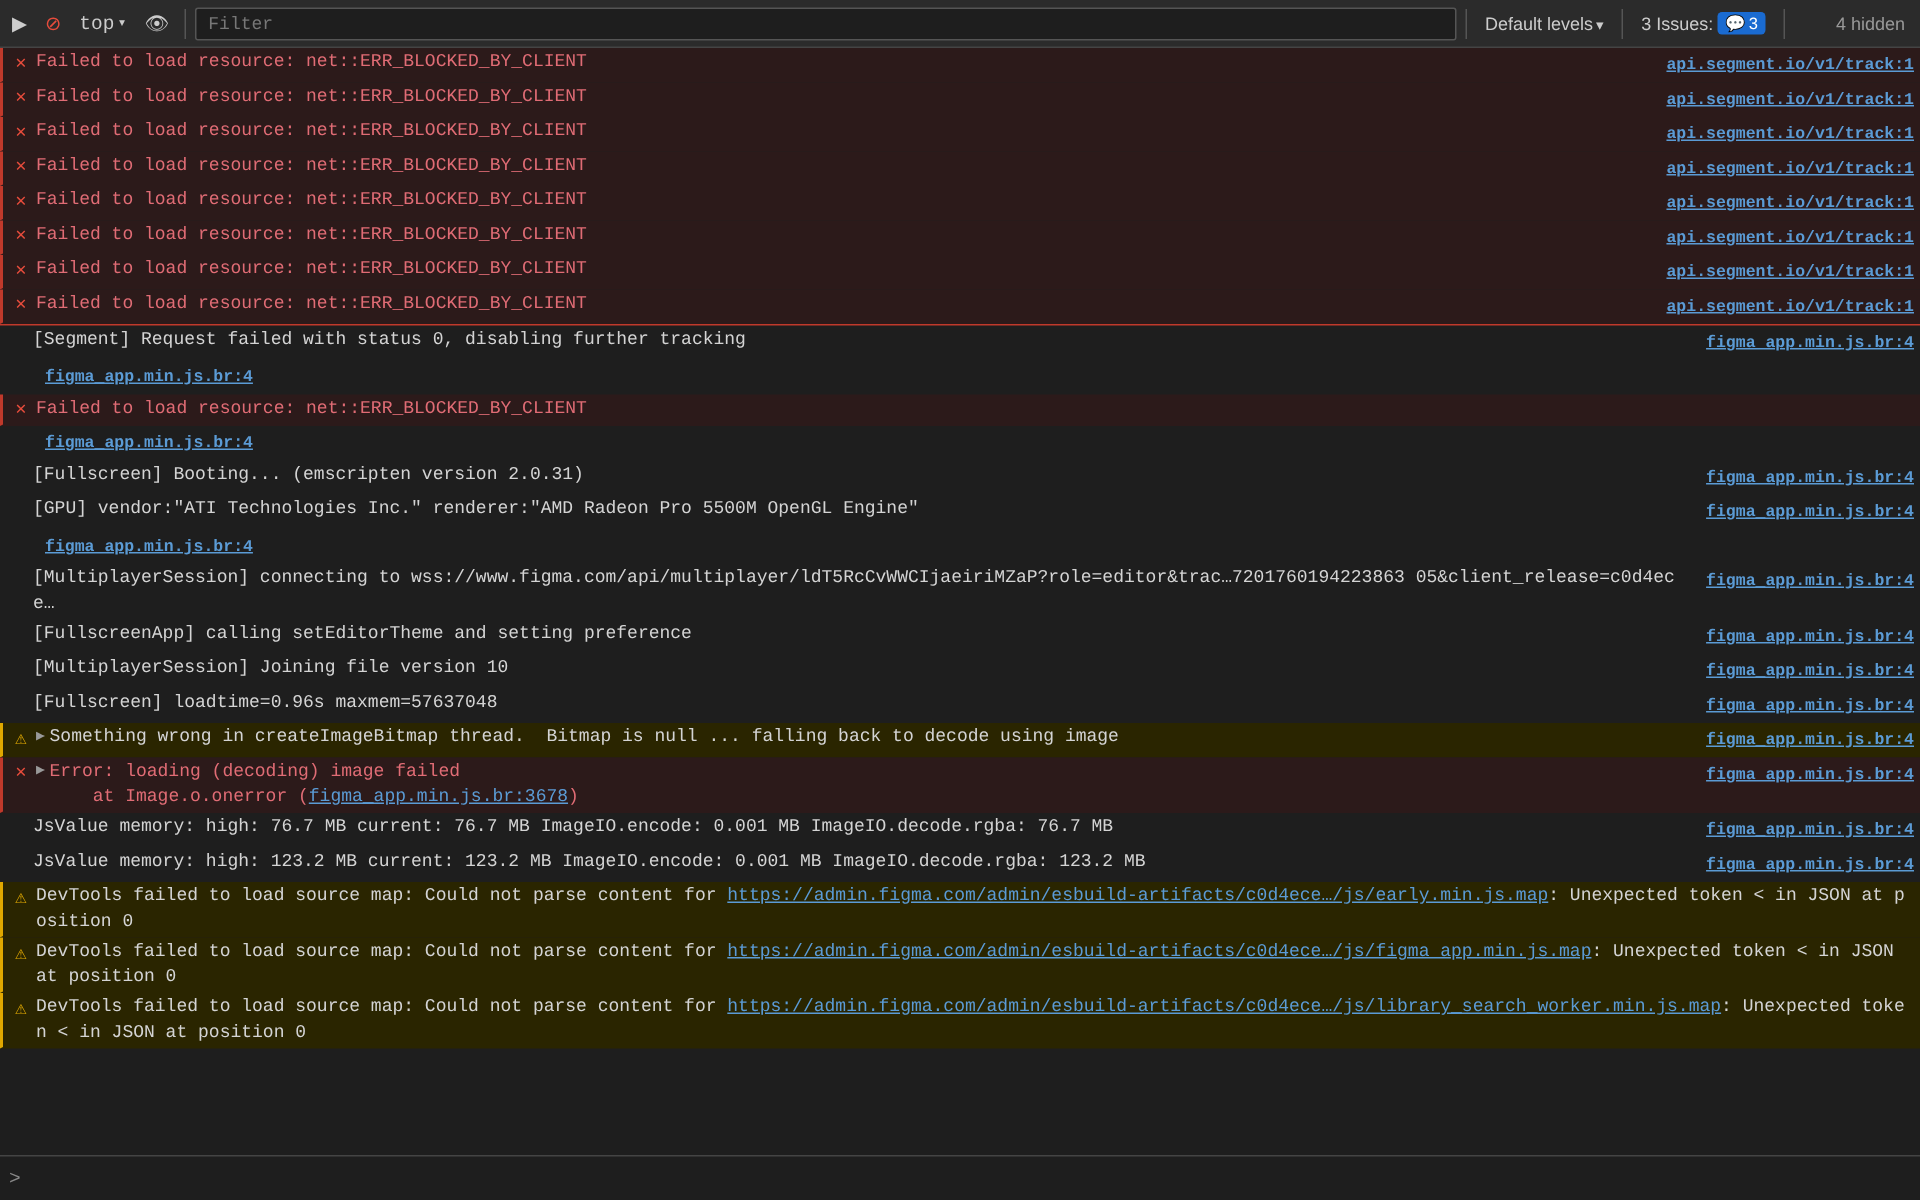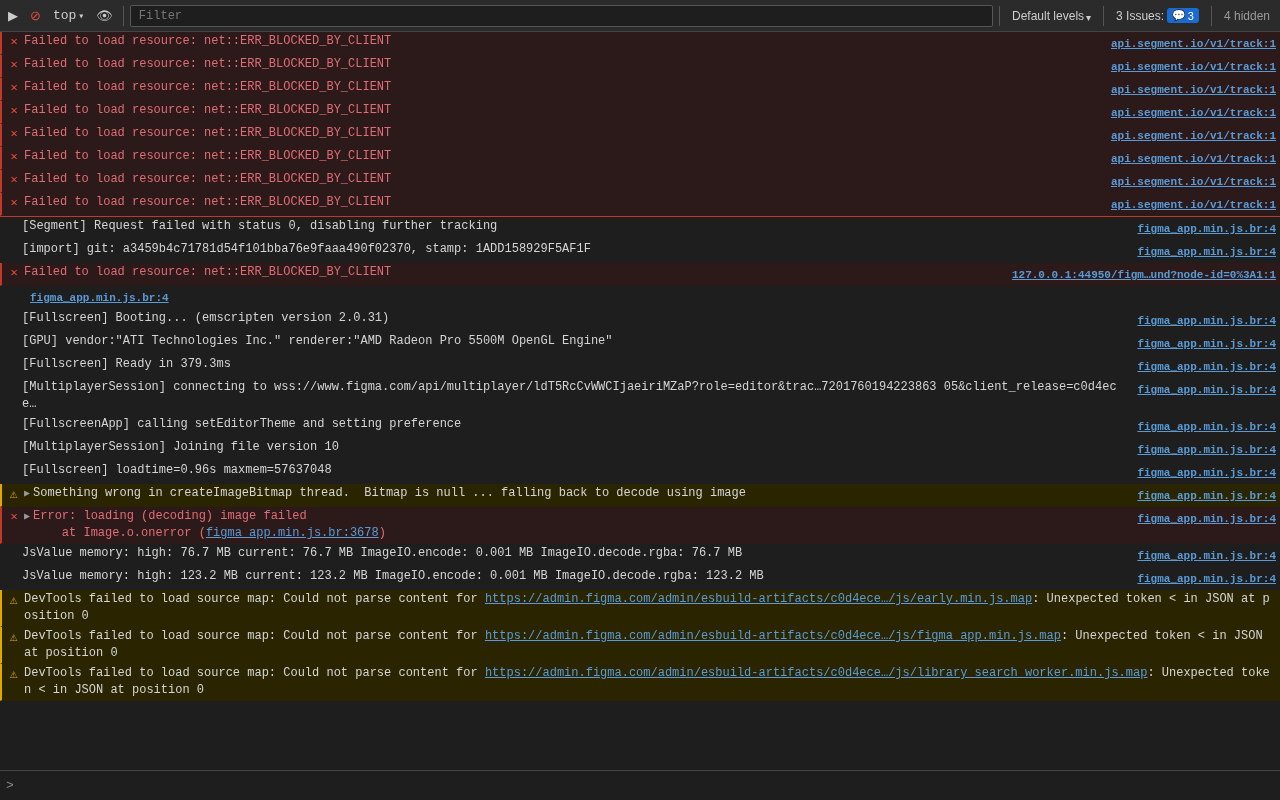--- a/index.html
+++ b/index.html
@@ -90,20 +90,21 @@
       align-items: center;
       gap: 2px;
     }
     .hidden-count {
       color: #999;
       font-size: 12px;
       padding: 2px 6px;
       cursor: pointer;
       background: none;
       border: none;
+      margin-left: 22px;
     }
 
     
     #console-body {
       flex: 1;
       overflow-y: auto;
       overflow-x: hidden;
       background: #1e1e1e;
     }
     #console-body::-webkit-scrollbar { width: 8px; }
@@ -283,29 +284,27 @@
       <div class="log-icon">
         <span style="width:12px;display:inline-block;"></span>
       </div>
       <div class="log-content">[Segment] Request failed with status 0, disabling further tracking</div>
       <span class="log-source">figma_app.min.js.br:4</span>
     </div>
     <div class="log-row info">
       <div class="log-icon">
         <span style="width:12px;display:inline-block;"></span>
       </div>
-      <div class="log-content">[import] git: a3459b4c71781d54f101bba76e9faaa490f02370, stamp: 1ADD158929F5AF1F</div>
-      <span class="log-source">figma_app.min.js.br:4</span>
-    </div>
-    <div class="log-row error">
-      <div class="log-icon">
-        <span class="icon-error">✕</span>
-      </div>
-      <div class="log-content error-text">Failed to load resource: net::ERR_BLOCKED_BY_CLIENT</div>
-      <span class="log-source">127.0.0.1:44950/figm…und?node-id=0%3A1:1</span>
+      <span class="log-source">figma_app.min.js.br:4</span>
+    </div>
+    <div class="log-row error">
+      <div class="log-icon">
+        <span class="icon-error">✕</span>
+      </div>
+      <div class="log-content error-text">Failed to load resource: net::ERR_BLOCKED_BY_CLIENT</div>
     </div>
     <div class="log-row info">
       <div class="log-icon">
         <span style="width:12px;display:inline-block;"></span>
       </div>
       <span class="log-source">figma_app.min.js.br:4</span>
     </div>
     <div class="log-row info">
       <div class="log-icon">
         <span style="width:12px;display:inline-block;"></span>
@@ -317,21 +316,20 @@
       <div class="log-icon">
         <span style="width:12px;display:inline-block;"></span>
       </div>
       <div class="log-content">[GPU] vendor:"ATI Technologies Inc." renderer:"AMD Radeon Pro 5500M OpenGL Engine"</div>
       <span class="log-source">figma_app.min.js.br:4</span>
     </div>
     <div class="log-row info">
       <div class="log-icon">
         <span style="width:12px;display:inline-block;"></span>
       </div>
-      <div class="log-content">[Fullscreen] Ready in 379.3ms</div>
       <span class="log-source">figma_app.min.js.br:4</span>
     </div>
     <div class="log-row info">
       <div class="log-icon">
         <span style="width:12px;display:inline-block;"></span>
       </div>
       <div class="log-content">[MultiplayerSession] connecting to wss://www.figma.com/api/multiplayer/ldT5RcCvWWCIjaeiriMZaP?role=editor&amp;trac…7201760194223863 05&amp;client_release=c0d4ece…</div>
       <span class="log-source long">figma_app.min.js.br:4</span>
     </div>
     <div class="log-row info">

